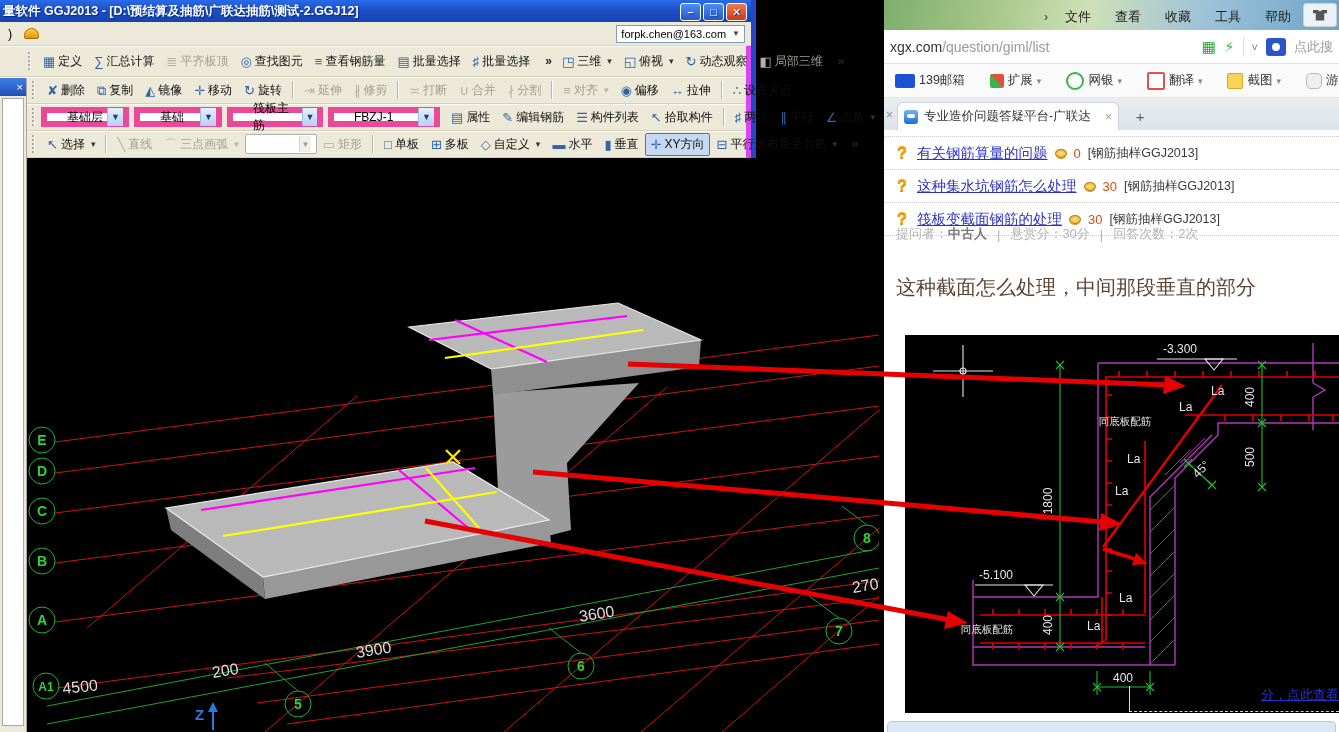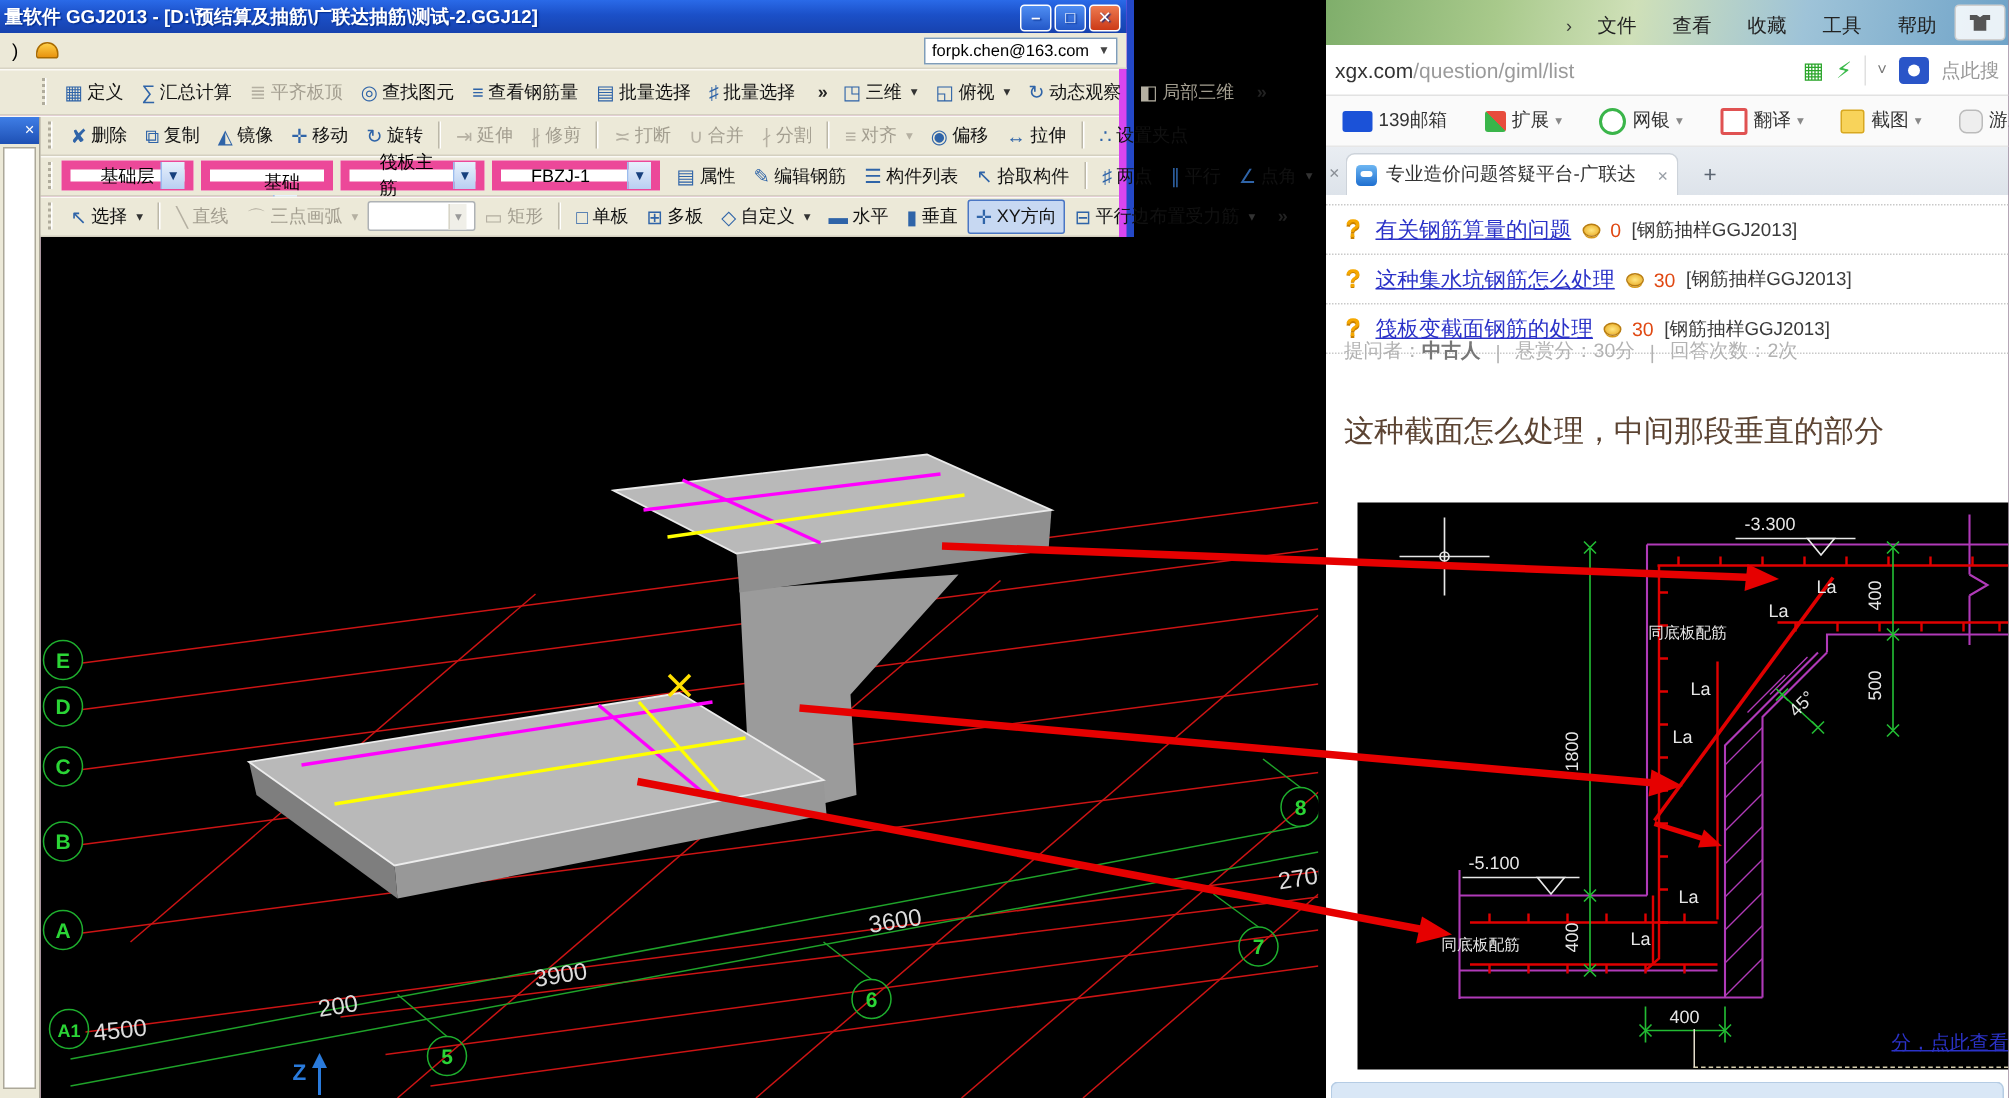--- a/index.html
+++ b/index.html
@@ -49,21 +49,21 @@
   .tb-btn.active { background:#c7d8f2; border-color:#4a76c4; }
   .tb-btn.overflow { color:#222; font-weight:bold; padding:2px 3px; margin-left:2px; }
   .tb-btn.sep { width:0; height:18px; padding:0; margin:0 4px;
     border:none; border-left:1px solid #bcb8a8; border-right:1px solid #fff; border-radius:0; }
   .tb-btn.selectbox { width:72px; height:20px; background:#fff; border:1px solid #aeb2b5; }
   .tb-btn.selectbox::after { content:"▾"; font-size:9px; color:#9a9a9a; margin-left:auto;
     background:#f0efe8; border-left:1px solid #d8d5c8; padding:3px 3px; }
   .xp-select { display:inline-flex; align-items:center; justify-content:space-between;
     border:6px solid #ec4899; background:#fff; height:20px; font-size:12px;
     padding-left:20px; margin-right:5px; }
-  .tb3 .xp-select:nth-of-type(1){ width:88px; } .tb3 .xp-select:nth-of-type(2){ width:88px;flex-direction:column; }
+  .tb3 .xp-select:nth-of-type(1){ width:88px; } .tb3 .xp-select:nth-of-type(2){ width:88px; }
   .tb3 .xp-select:nth-of-type(3){ width:96px; } .tb3 .xp-select:nth-of-type(4){ width:112px; }
   .xp-select .arrow { width:16px; height:18px; margin-left:4px; color:#17407e; font-size:9px;
     display:flex; align-items:center; justify-content:center;
     background:linear-gradient(180deg,#e7f0fc,#b9cff2); border-left:1px solid #9cbcee; }
 
   .left-dock { position:absolute; left:0; top:78px; width:27px; bottom:0;
     background:#ece9d8; border-right:1px solid #aca899; z-index:3; }
   .dock-head { height:18px; background:linear-gradient(180deg,#3f7ee6,#1e50b4);
     color:#fff; font-size:11px; display:flex; align-items:center; justify-content:flex-end;
     padding-right:3px; }

